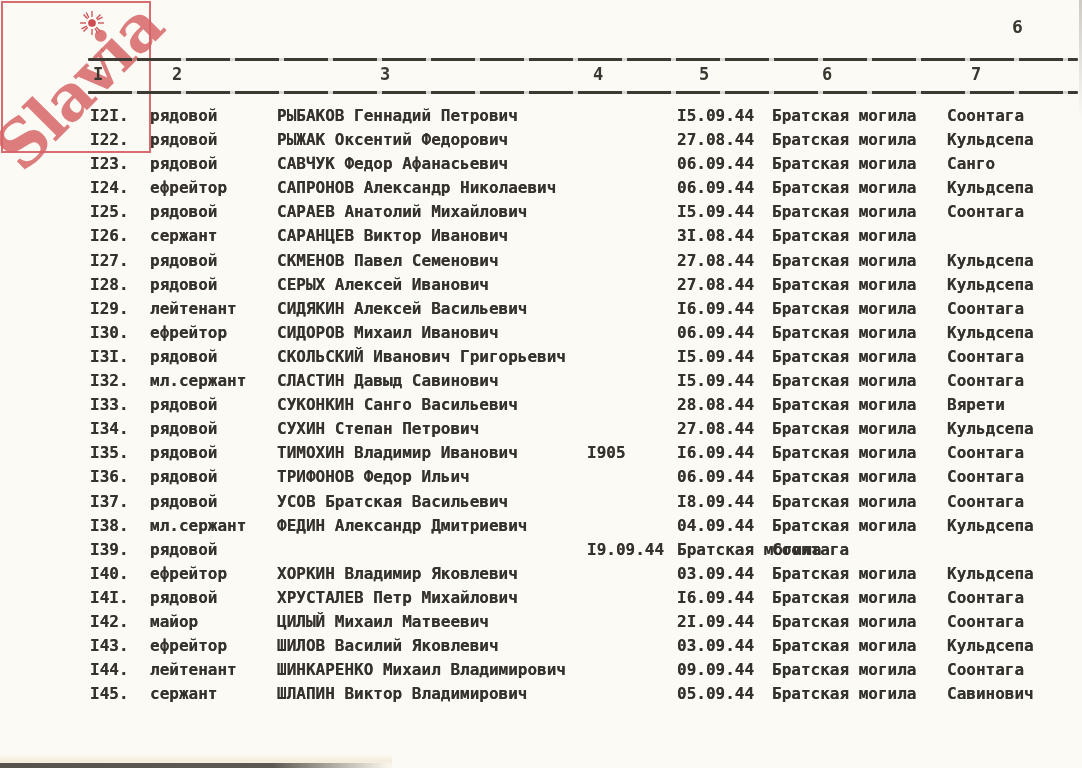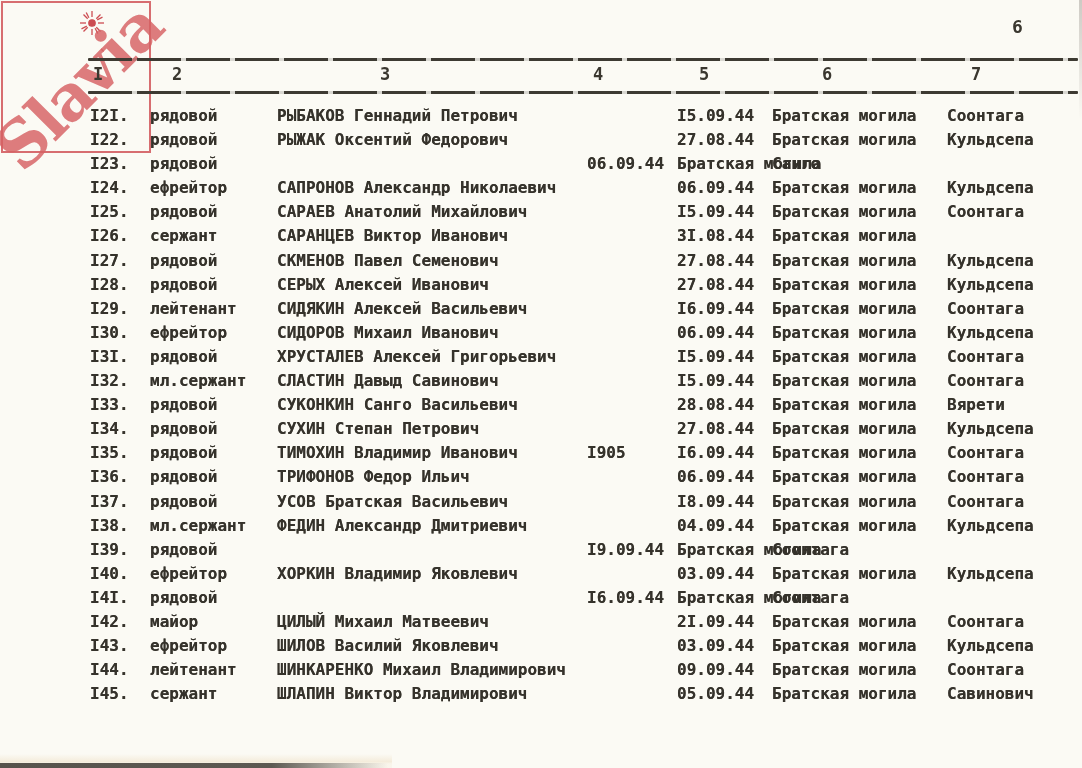--- a/index.html
+++ b/index.html
@@ -131,20 +131,21 @@
     <span class="cell">РЫЖАК Оксентий Федорович</span>
     <span class="cell"></span>
     <span class="cell">27.08.44</span>
     <span class="cell">Братская могила</span>
     <span class="cell">Кульдсепа</span>
   </div>
 
   <div class="row">
     <span class="cell">I23.</span>
     <span class="cell">рядовой</span>
+    <span class="cell">САВЧУК Федор Афанасьевич</span>
     <span class="cell"></span>
     <span class="cell">06.09.44</span>
     <span class="cell">Братская могила</span>
     <span class="cell">Санго</span>
   </div>
 
   <div class="row">
     <span class="cell">I24.</span>
     <span class="cell">ефрейтор</span>
     <span class="cell">САПРОНОВ Александр Николаевич</span>
@@ -210,21 +211,21 @@
     <span class="cell">СИДОРОВ Михаил Иванович</span>
     <span class="cell"></span>
     <span class="cell">06.09.44</span>
     <span class="cell">Братская могила</span>
     <span class="cell">Кульдсепа</span>
   </div>
 
   <div class="row">
     <span class="cell">I3I.</span>
     <span class="cell">рядовой</span>
-    <span class="cell">ХРУСТАЛЕВ Алексей Григорьевич</span>
+    <span class="cell">СКОЛЬСКИЙ Иванович Григорьевич</span>
     <span class="cell"></span>
     <span class="cell">I5.09.44</span>
     <span class="cell">Братская могила</span>
     <span class="cell">Соонтага</span>
   </div>
 
   <div class="row">
     <span class="cell">I32.</span>
     <span class="cell">мл.сержант</span>
     <span class="cell">СЛАСТИН Давыд Савинович</span>
@@ -309,20 +310,21 @@
     <span class="cell">ХОРКИН Владимир Яковлевич</span>
     <span class="cell"></span>
     <span class="cell">03.09.44</span>
     <span class="cell">Братская могила</span>
     <span class="cell">Кульдсепа</span>
   </div>
 
   <div class="row">
     <span class="cell">I4I.</span>
     <span class="cell">рядовой</span>
+    <span class="cell">ХРУСТАЛЕВ Петр Михайлович</span>
     <span class="cell"></span>
     <span class="cell">I6.09.44</span>
     <span class="cell">Братская могила</span>
     <span class="cell">Соонтага</span>
   </div>
 
   <div class="row">
     <span class="cell">I42.</span>
     <span class="cell">майор</span>
     <span class="cell">ЦИЛЫЙ Михаил Матвеевич</span>

